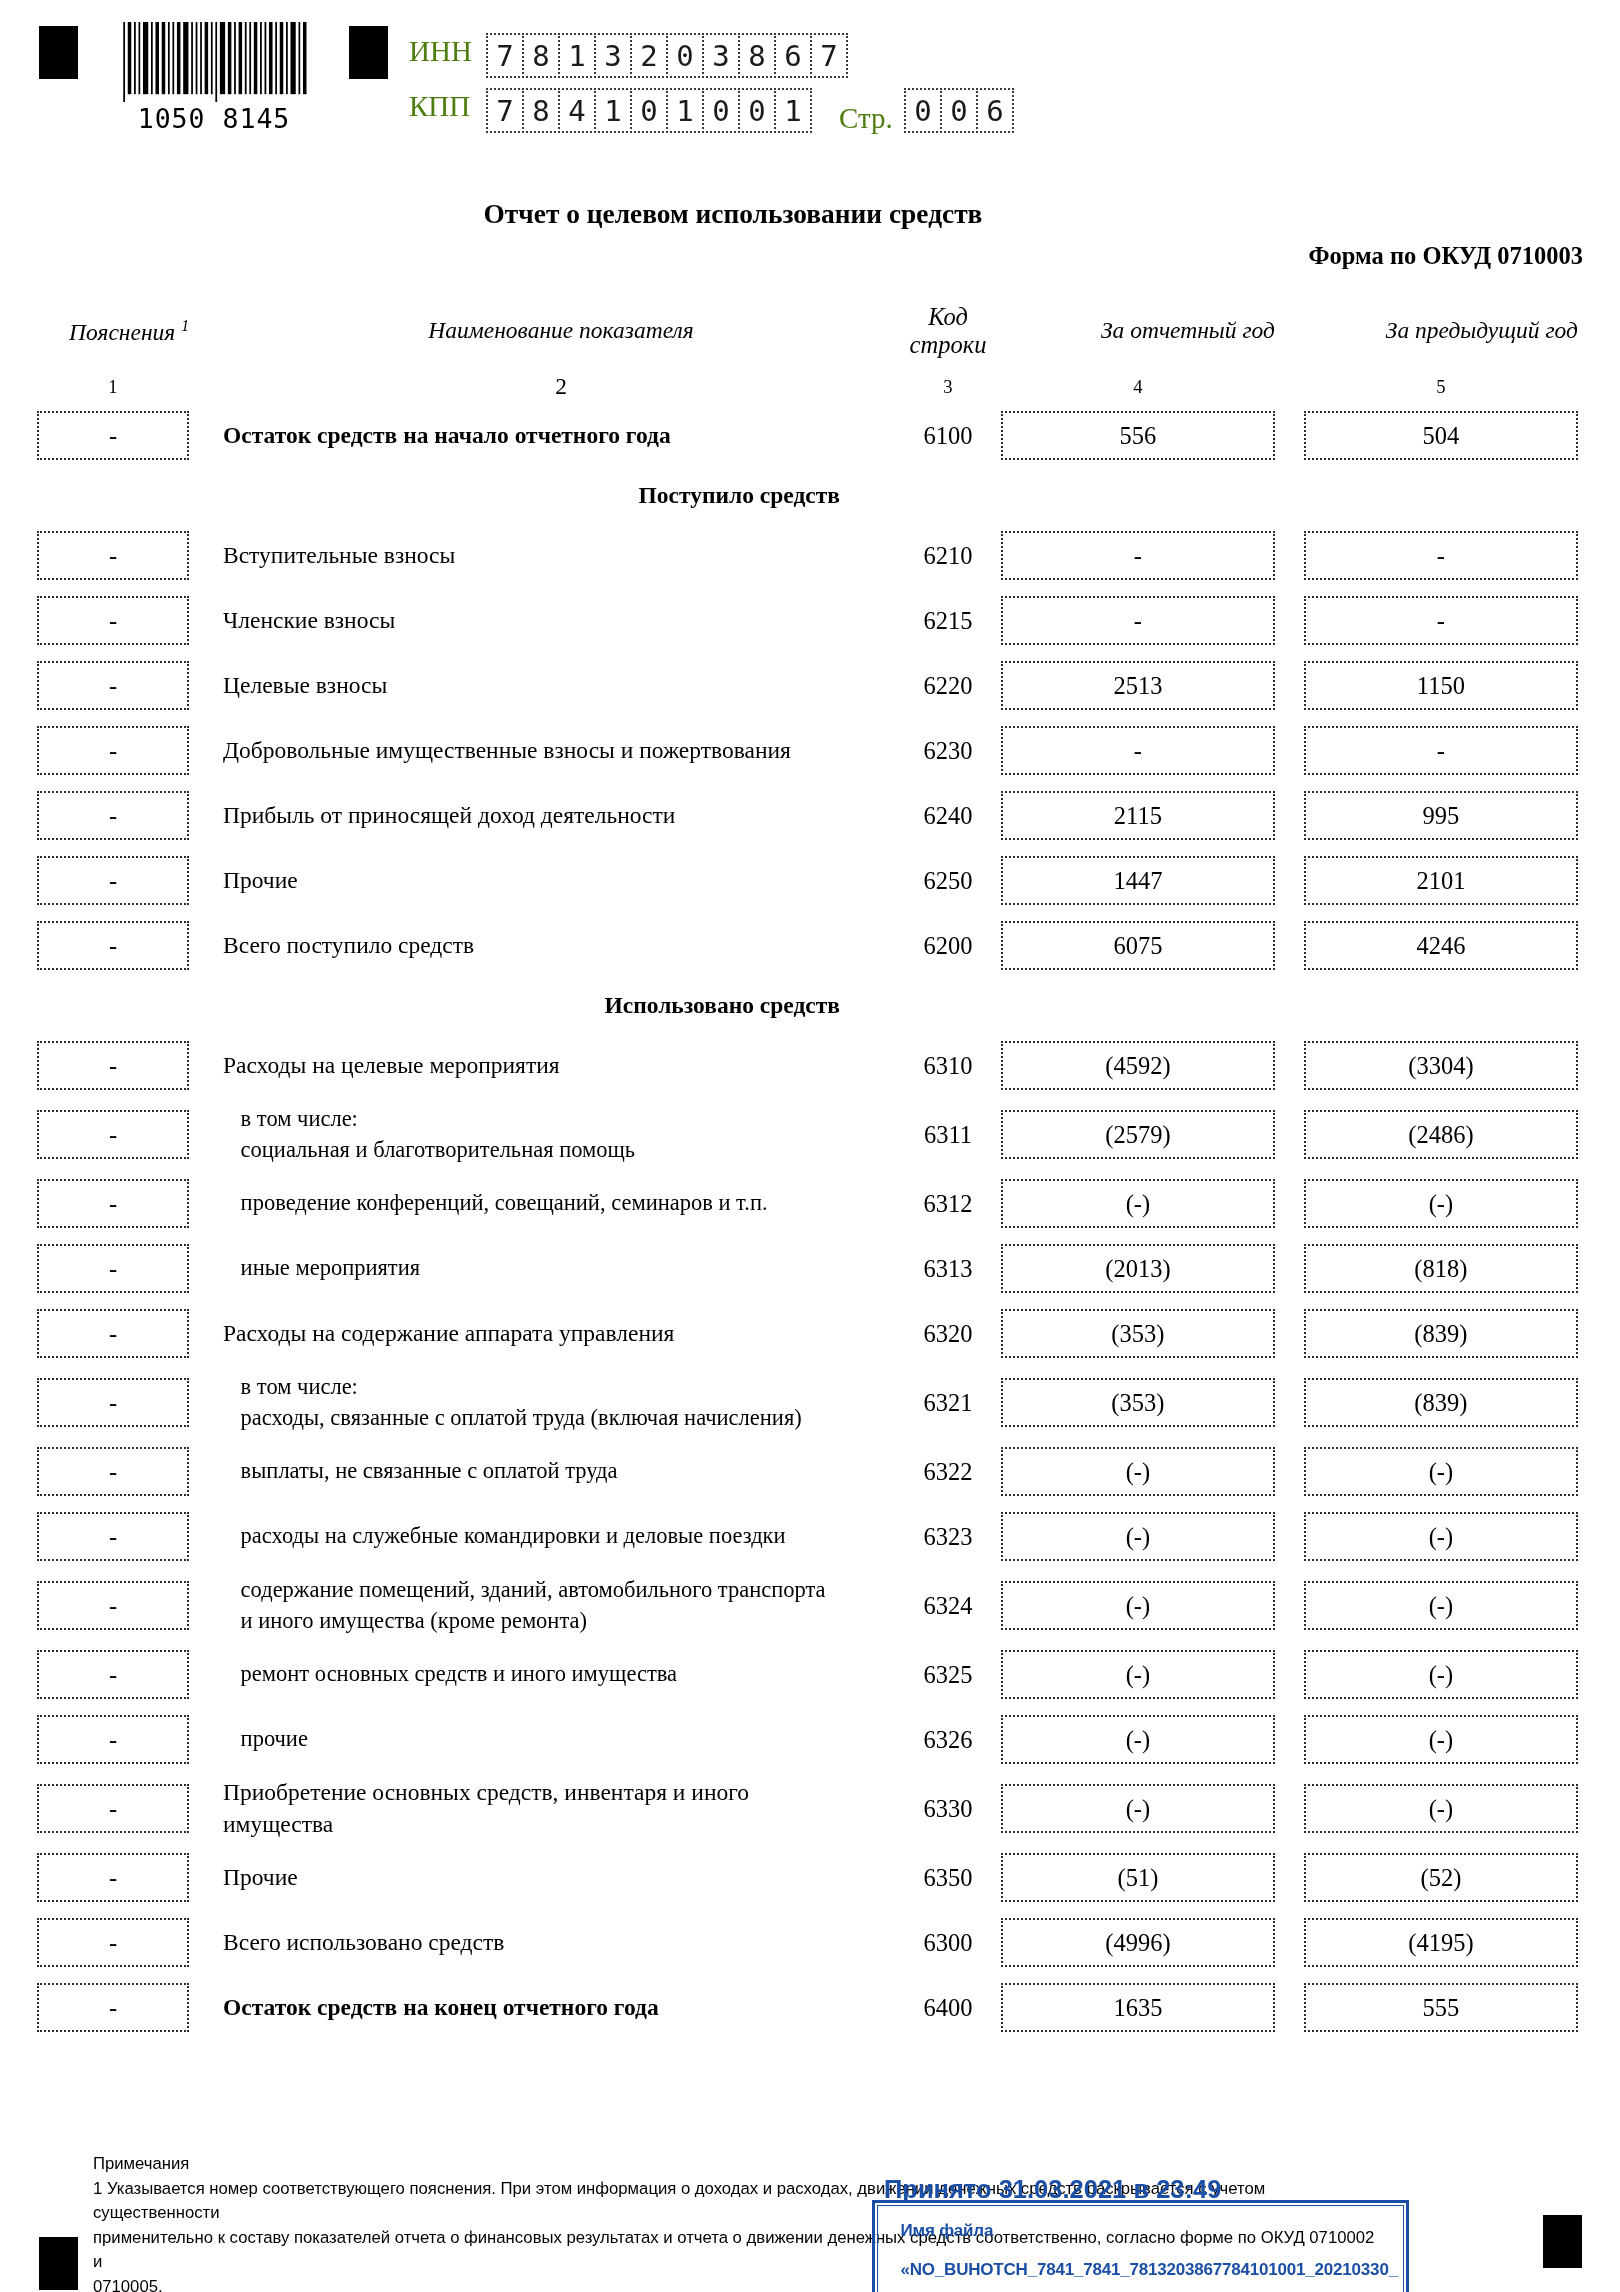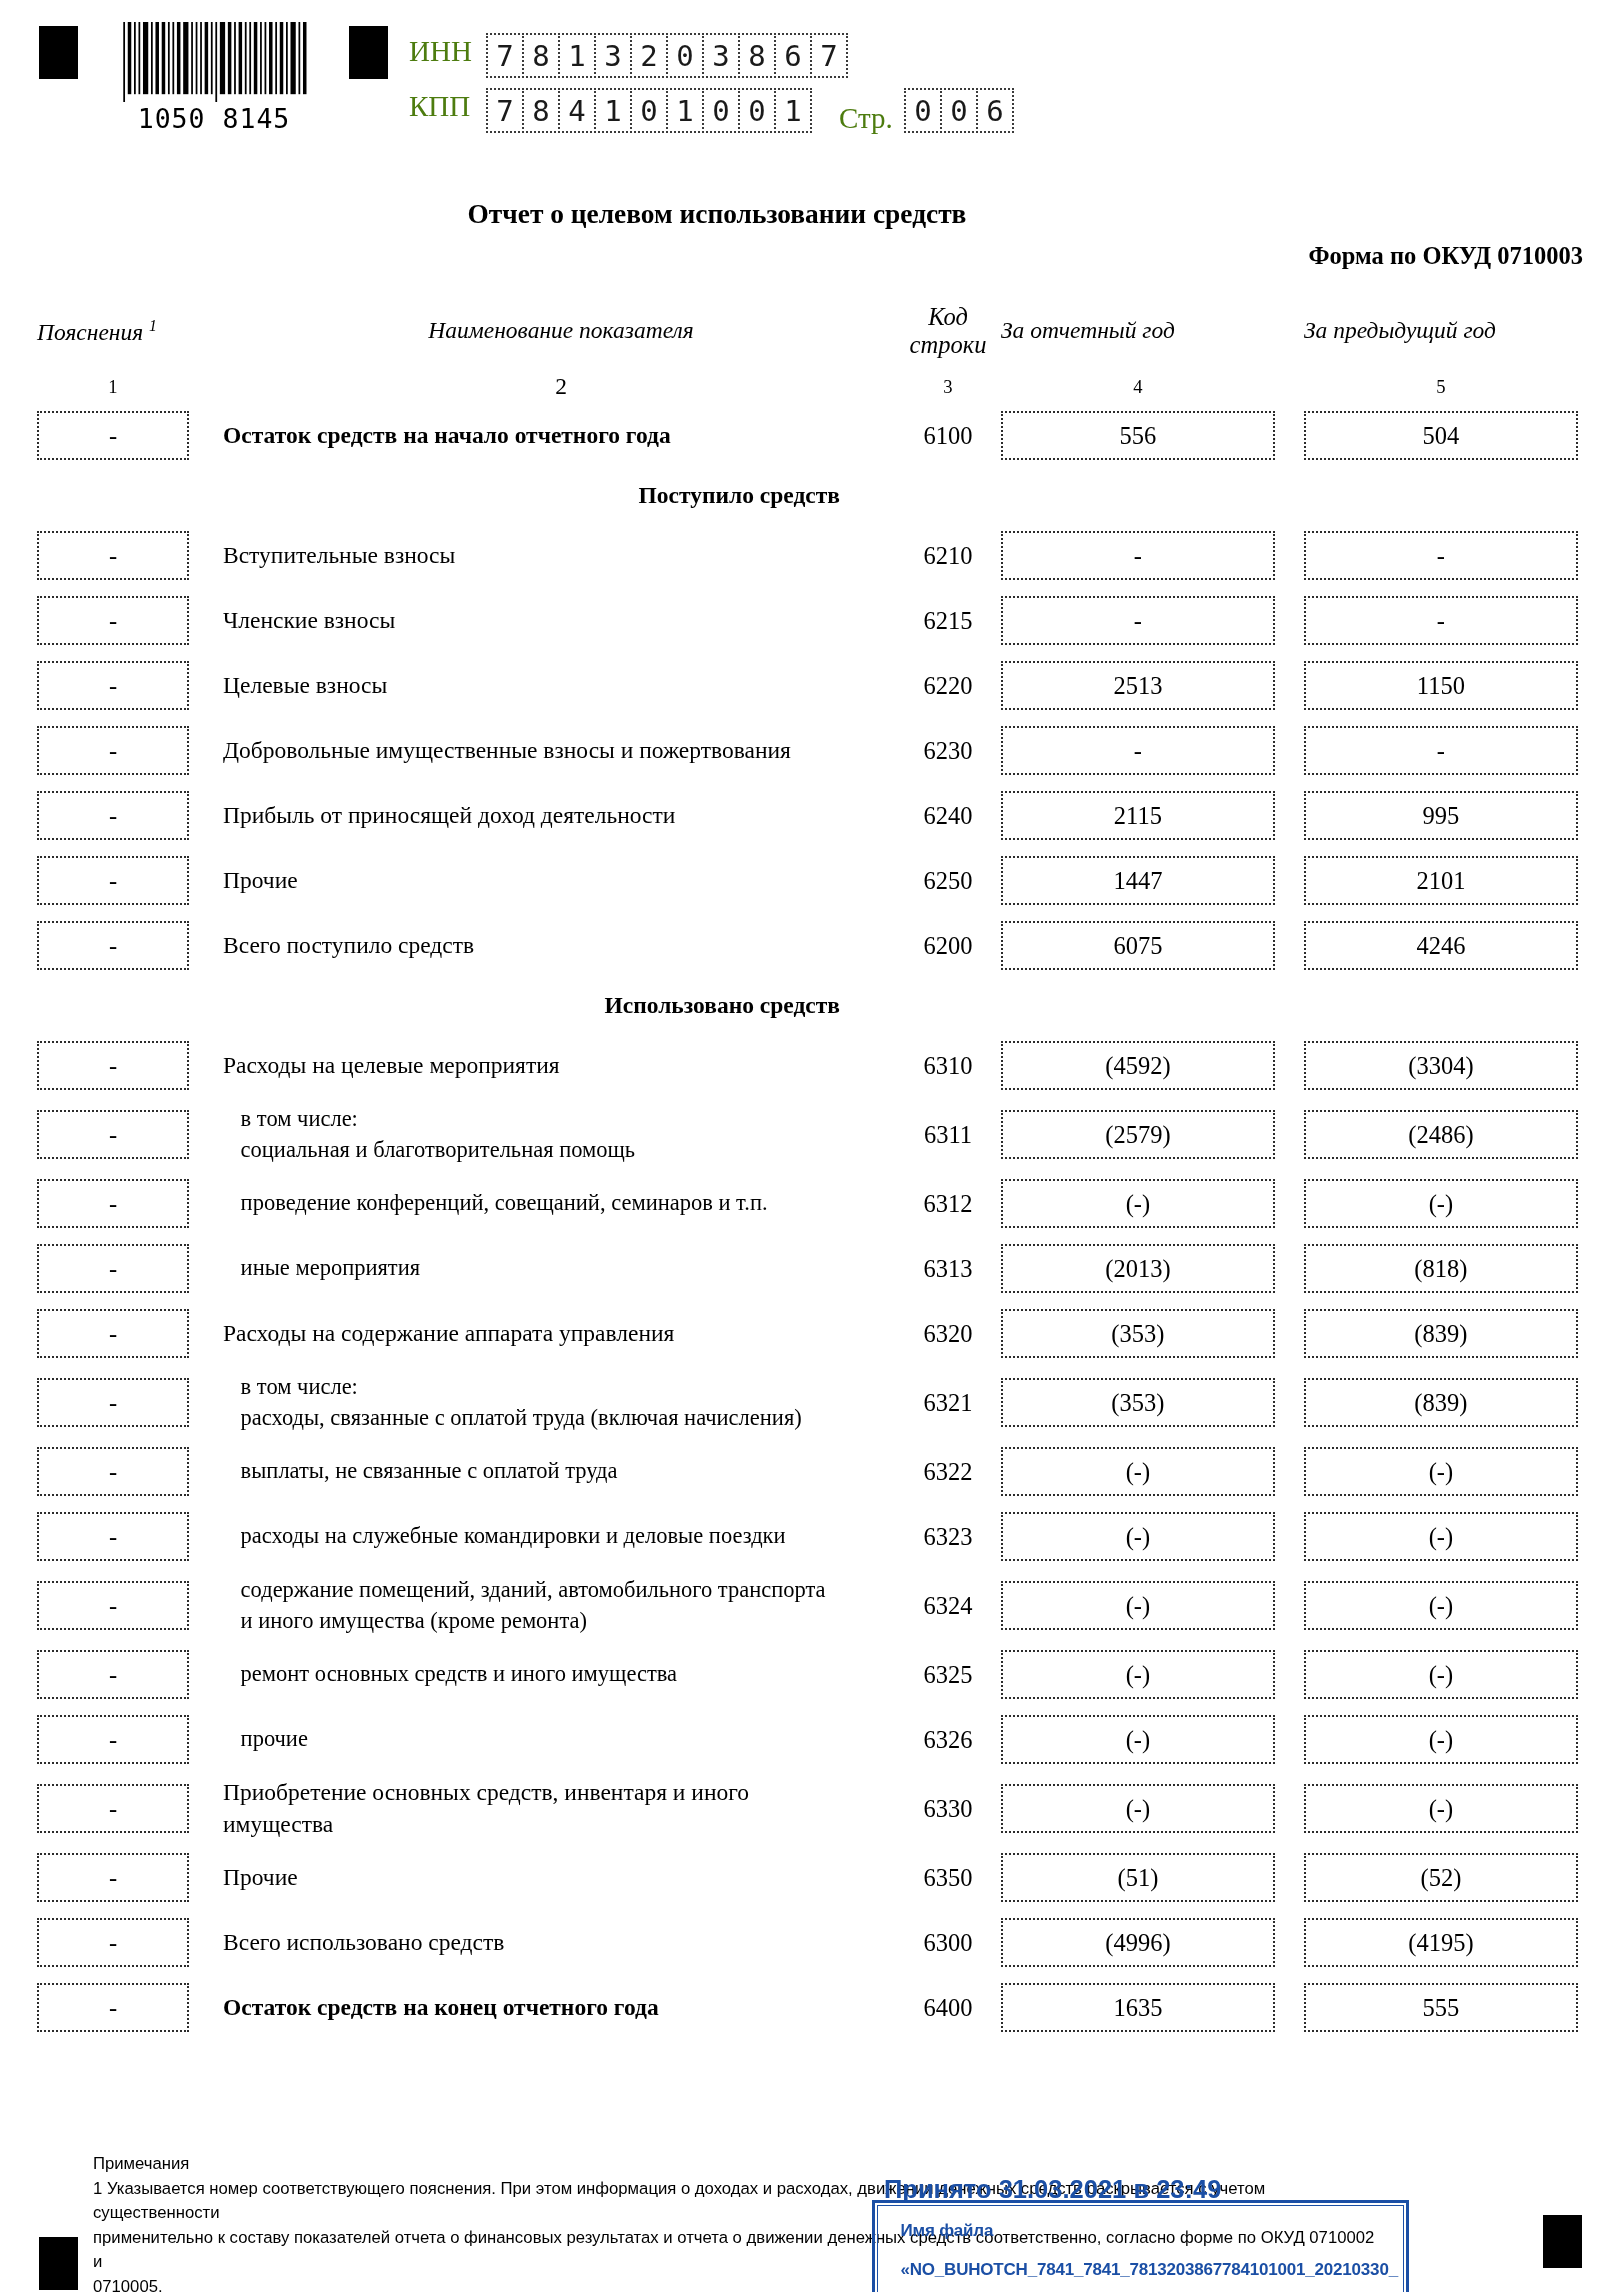--- a/index.html
+++ b/index.html
@@ -16,29 +16,29 @@
   .barcode-text{font-family:"DejaVu Sans Mono", monospace;font-size:26.5px;letter-spacing:1px;color:#000;margin-top:1px;white-space:nowrap;}
   .fld-label{position:absolute;font-size:29px;color:#4d7c0f;}
   .digit-row{position:absolute;display:flex;}
   .digit-cell{
     width:38px;height:45px;box-sizing:border-box;margin-left:-2px;
     border:2px dotted #3a3a3a;display:flex;align-items:center;justify-content:center;
     font-family:"DejaVu Sans Mono", monospace;font-size:29px;color:#1a1a1a;background:transparent;
   }
   .digit-cell:first-child{margin-left:0;}
   
-  .doc-title{position:absolute;left:0;top:199px;width:1400px;text-align:center;font-size:27.4px;font-weight:bold;padding-left:17px;}
+  .doc-title{position:absolute;left:16px;top:199px;width:1400px;text-align:center;font-size:27.4px;font-weight:bold;padding-left:17px;}
   .form-code{position:absolute;right:37px;top:242px;font-size:24.5px;font-weight:bold;}
   
   .report-table{position:absolute;left:0;top:292px;width:1620px;}
   .trow{display:grid;grid-template-columns:37px 152px 34px 676px 98px 3.9px 274px 29px 274px;align-items:center;min-height:65px;}
   .trow.two{min-height:73px;}
   .thead-row{min-height:78px;}
   .tnum-row{min-height:33px;}
-  .hcell{font-style:italic;font-size:23.5px;text-align:left;line-height:1.15;}
+  .hcell{font-style:italic;font-size:23.5px;text-align:right;line-height:1.15;}
   .ncell{font-size:18.6px;text-align:center;}
   .c1{grid-column:2;}
   .c2{grid-column:4;font-size:23.5px;line-height:1.35;white-space:pre-line;}
   .c3{grid-column:5;text-align:center;font-size:24.5px;}
   .c4{grid-column:7;}
   .c5{grid-column:9;}
   .c2.indent{padding-left:17.6px;font-size:22.5px;}
   .c2.bold{font-weight:bold;}
   .dotbox{
     box-sizing:border-box;border:2px dotted #2b2b2b;height:49px;width:100%;

